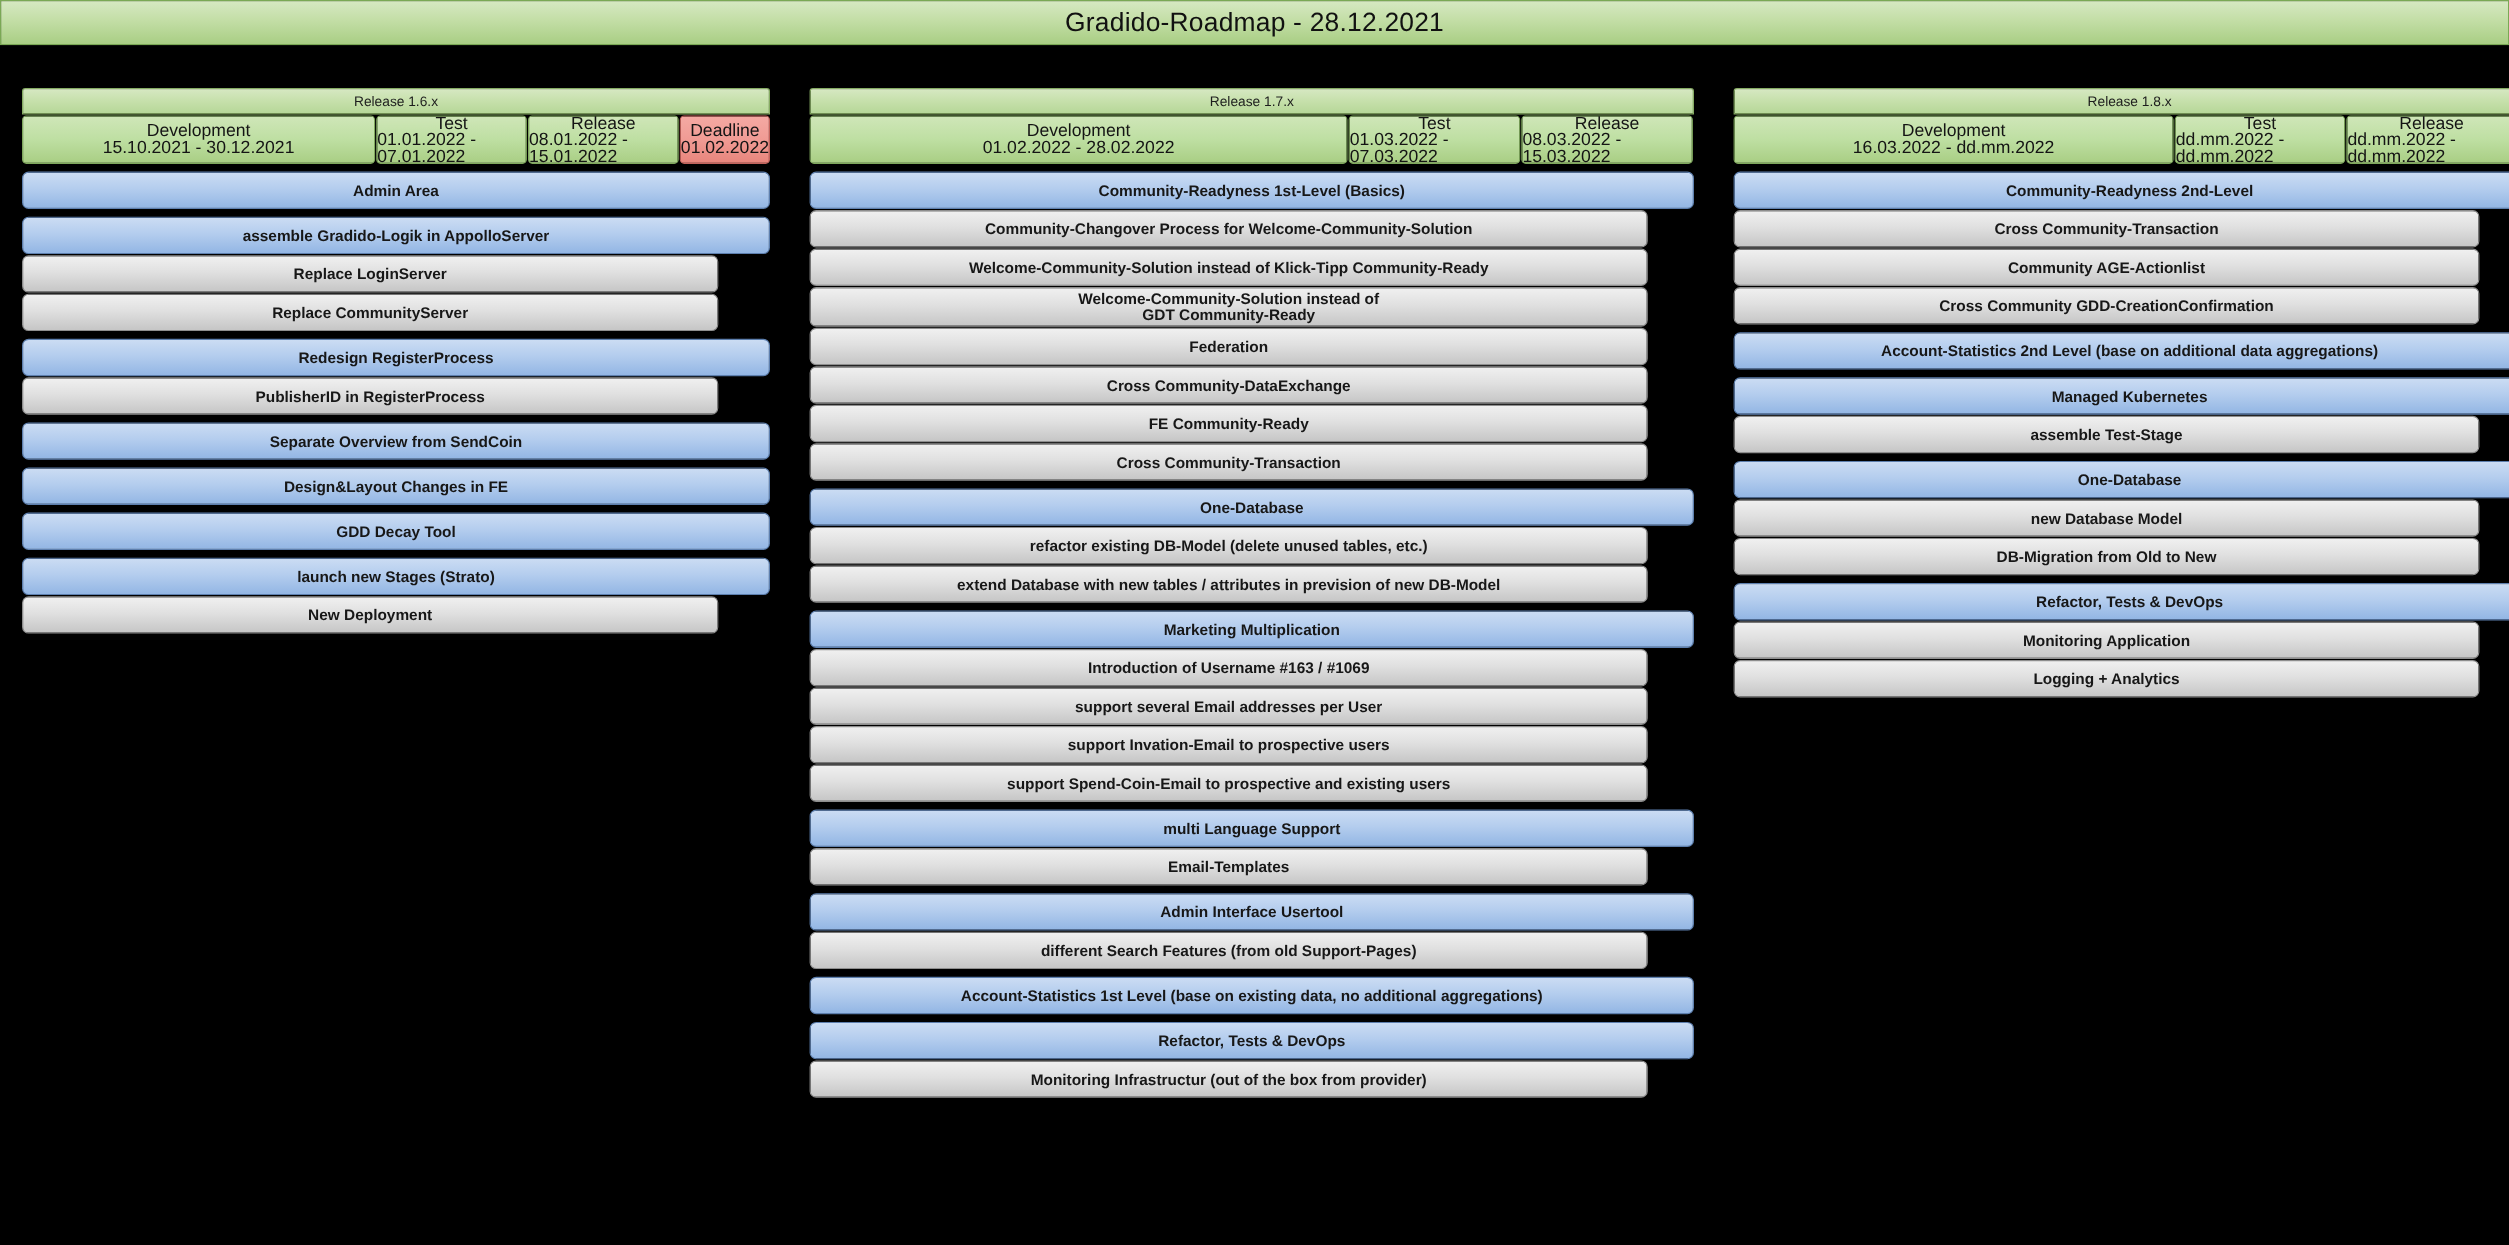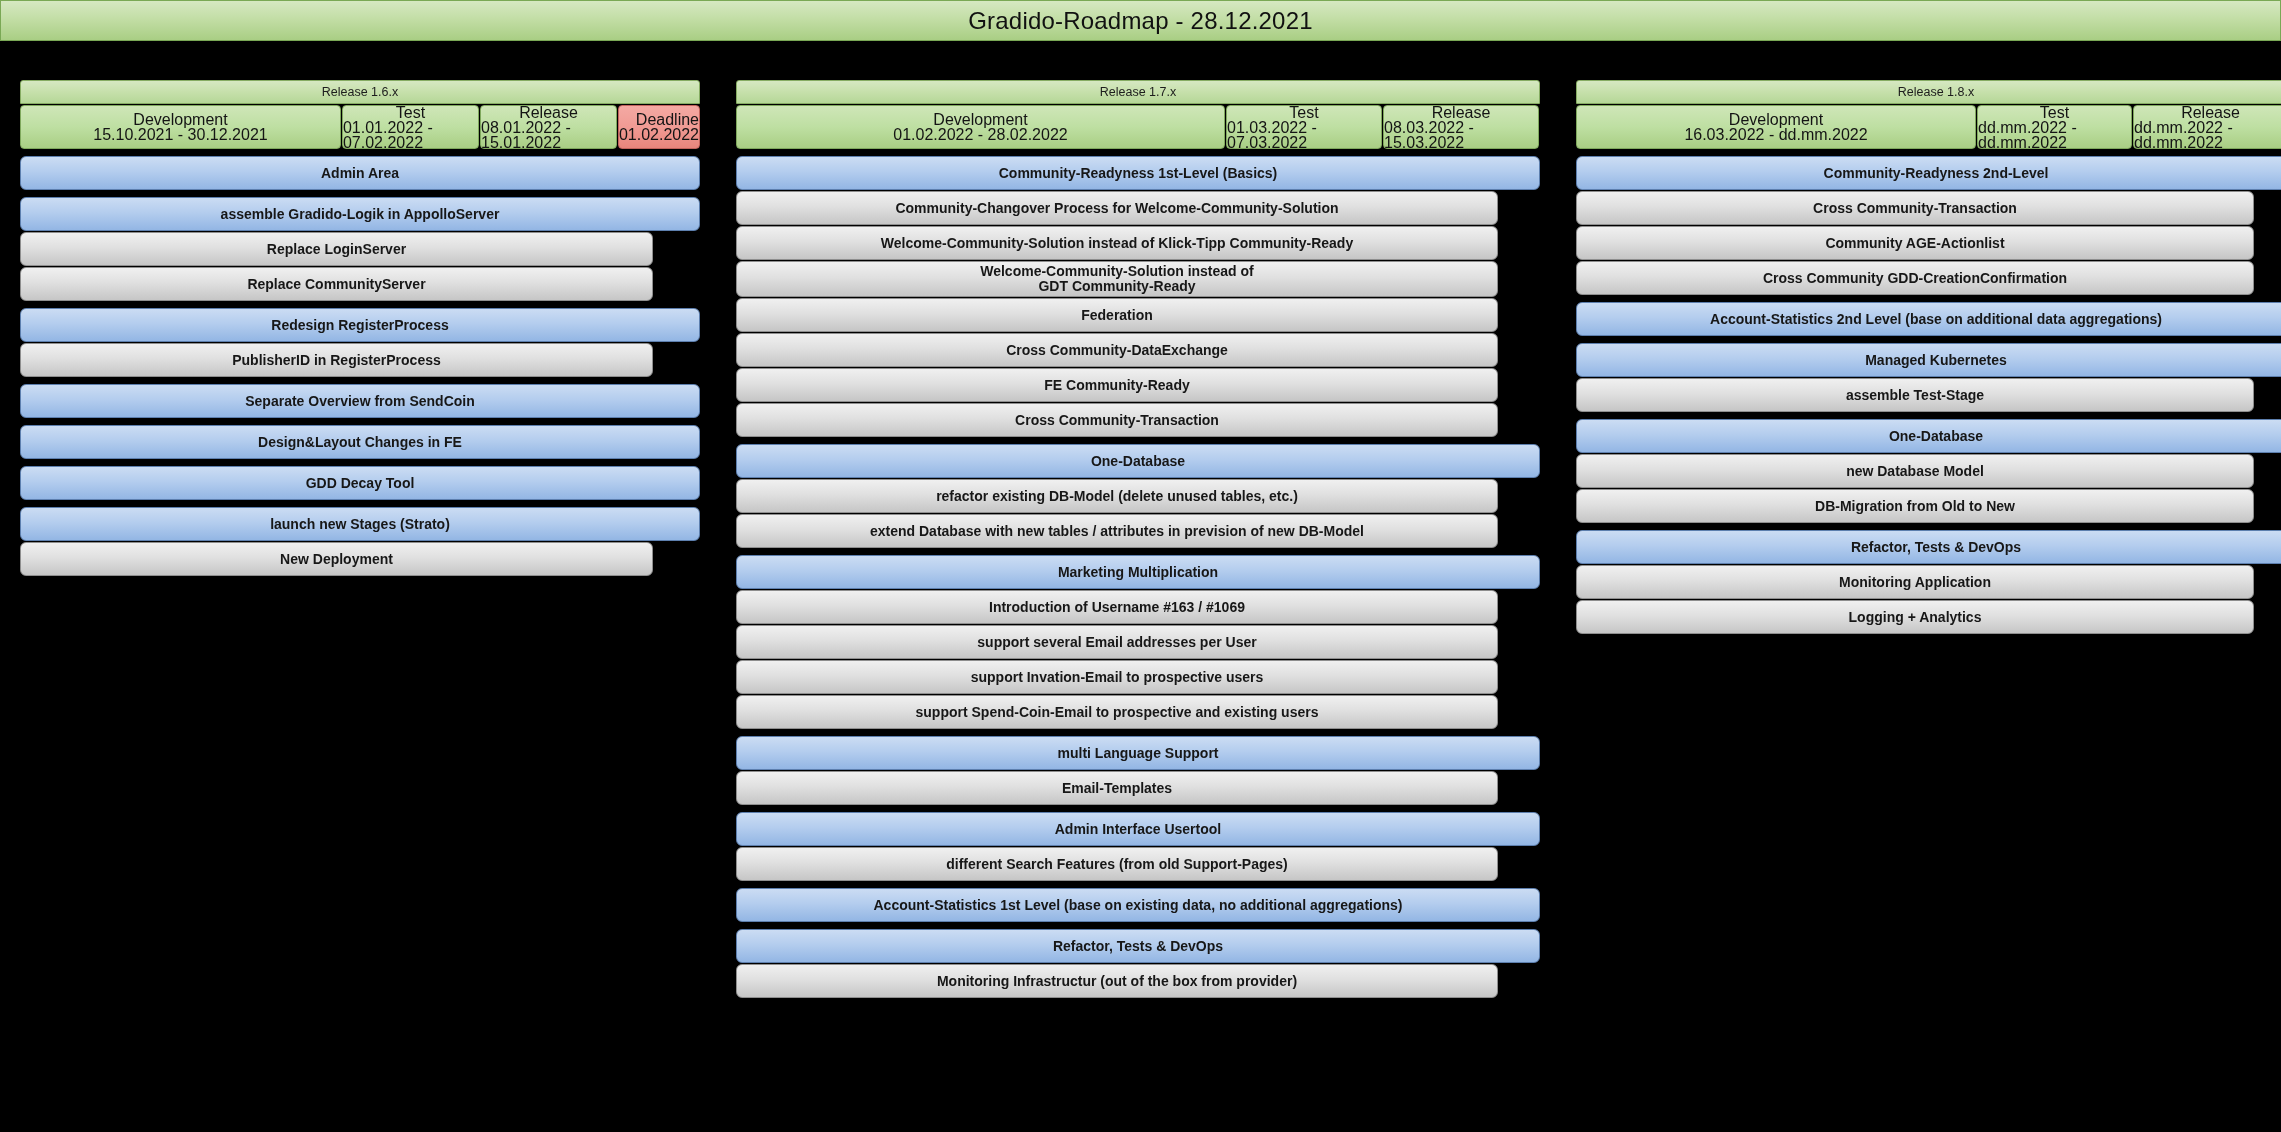--- a/index.html
+++ b/index.html
@@ -85,21 +85,20 @@
     justify-content: center;
     font-size: 16px;
     line-height: 15px;
     color: #141414;
     margin-right: 1px;
   }
   .phase:last-child { margin-right: 0; }
   .phase.deadline {
     background: linear-gradient(to bottom, #f4a9a3 0%, #f09b94 50%, #e8857c 100%);
     border: 1px solid #c2635c;
-    align-items: flex-end;
   }
 
   
   .task {
     box-sizing: border-box;
     border-radius: 6px;
     display: flex;
     align-items: center;
     justify-content: center;
     text-align: center;
@@ -147,21 +146,21 @@
 <div class="board">
   <div class="column col-1">
       <div class="release-head">Release 1.6.x</div>
       <div class="phase-row">
         <div class="phase" style="width: 380px;">
           <span>Development</span>
           <span>15.10.2021 - 30.12.2021</span>
         </div>
         <div class="phase" style="width: 162px;">
           <span>Test</span>
-          <span>01.01.2022 - 07.02.2022</span>
+          <span>01.01.2022 - 07.01.2022</span>
         </div>
         <div class="phase" style="width: 162px;">
           <span>Release</span>
           <span>08.01.2022 - 15.01.2022</span>
         </div>
         <div class="phase deadline" style="width: 82px;">
           <span>Deadline</span>
           <span>01.02.2022</span>
         </div>
       </div>

